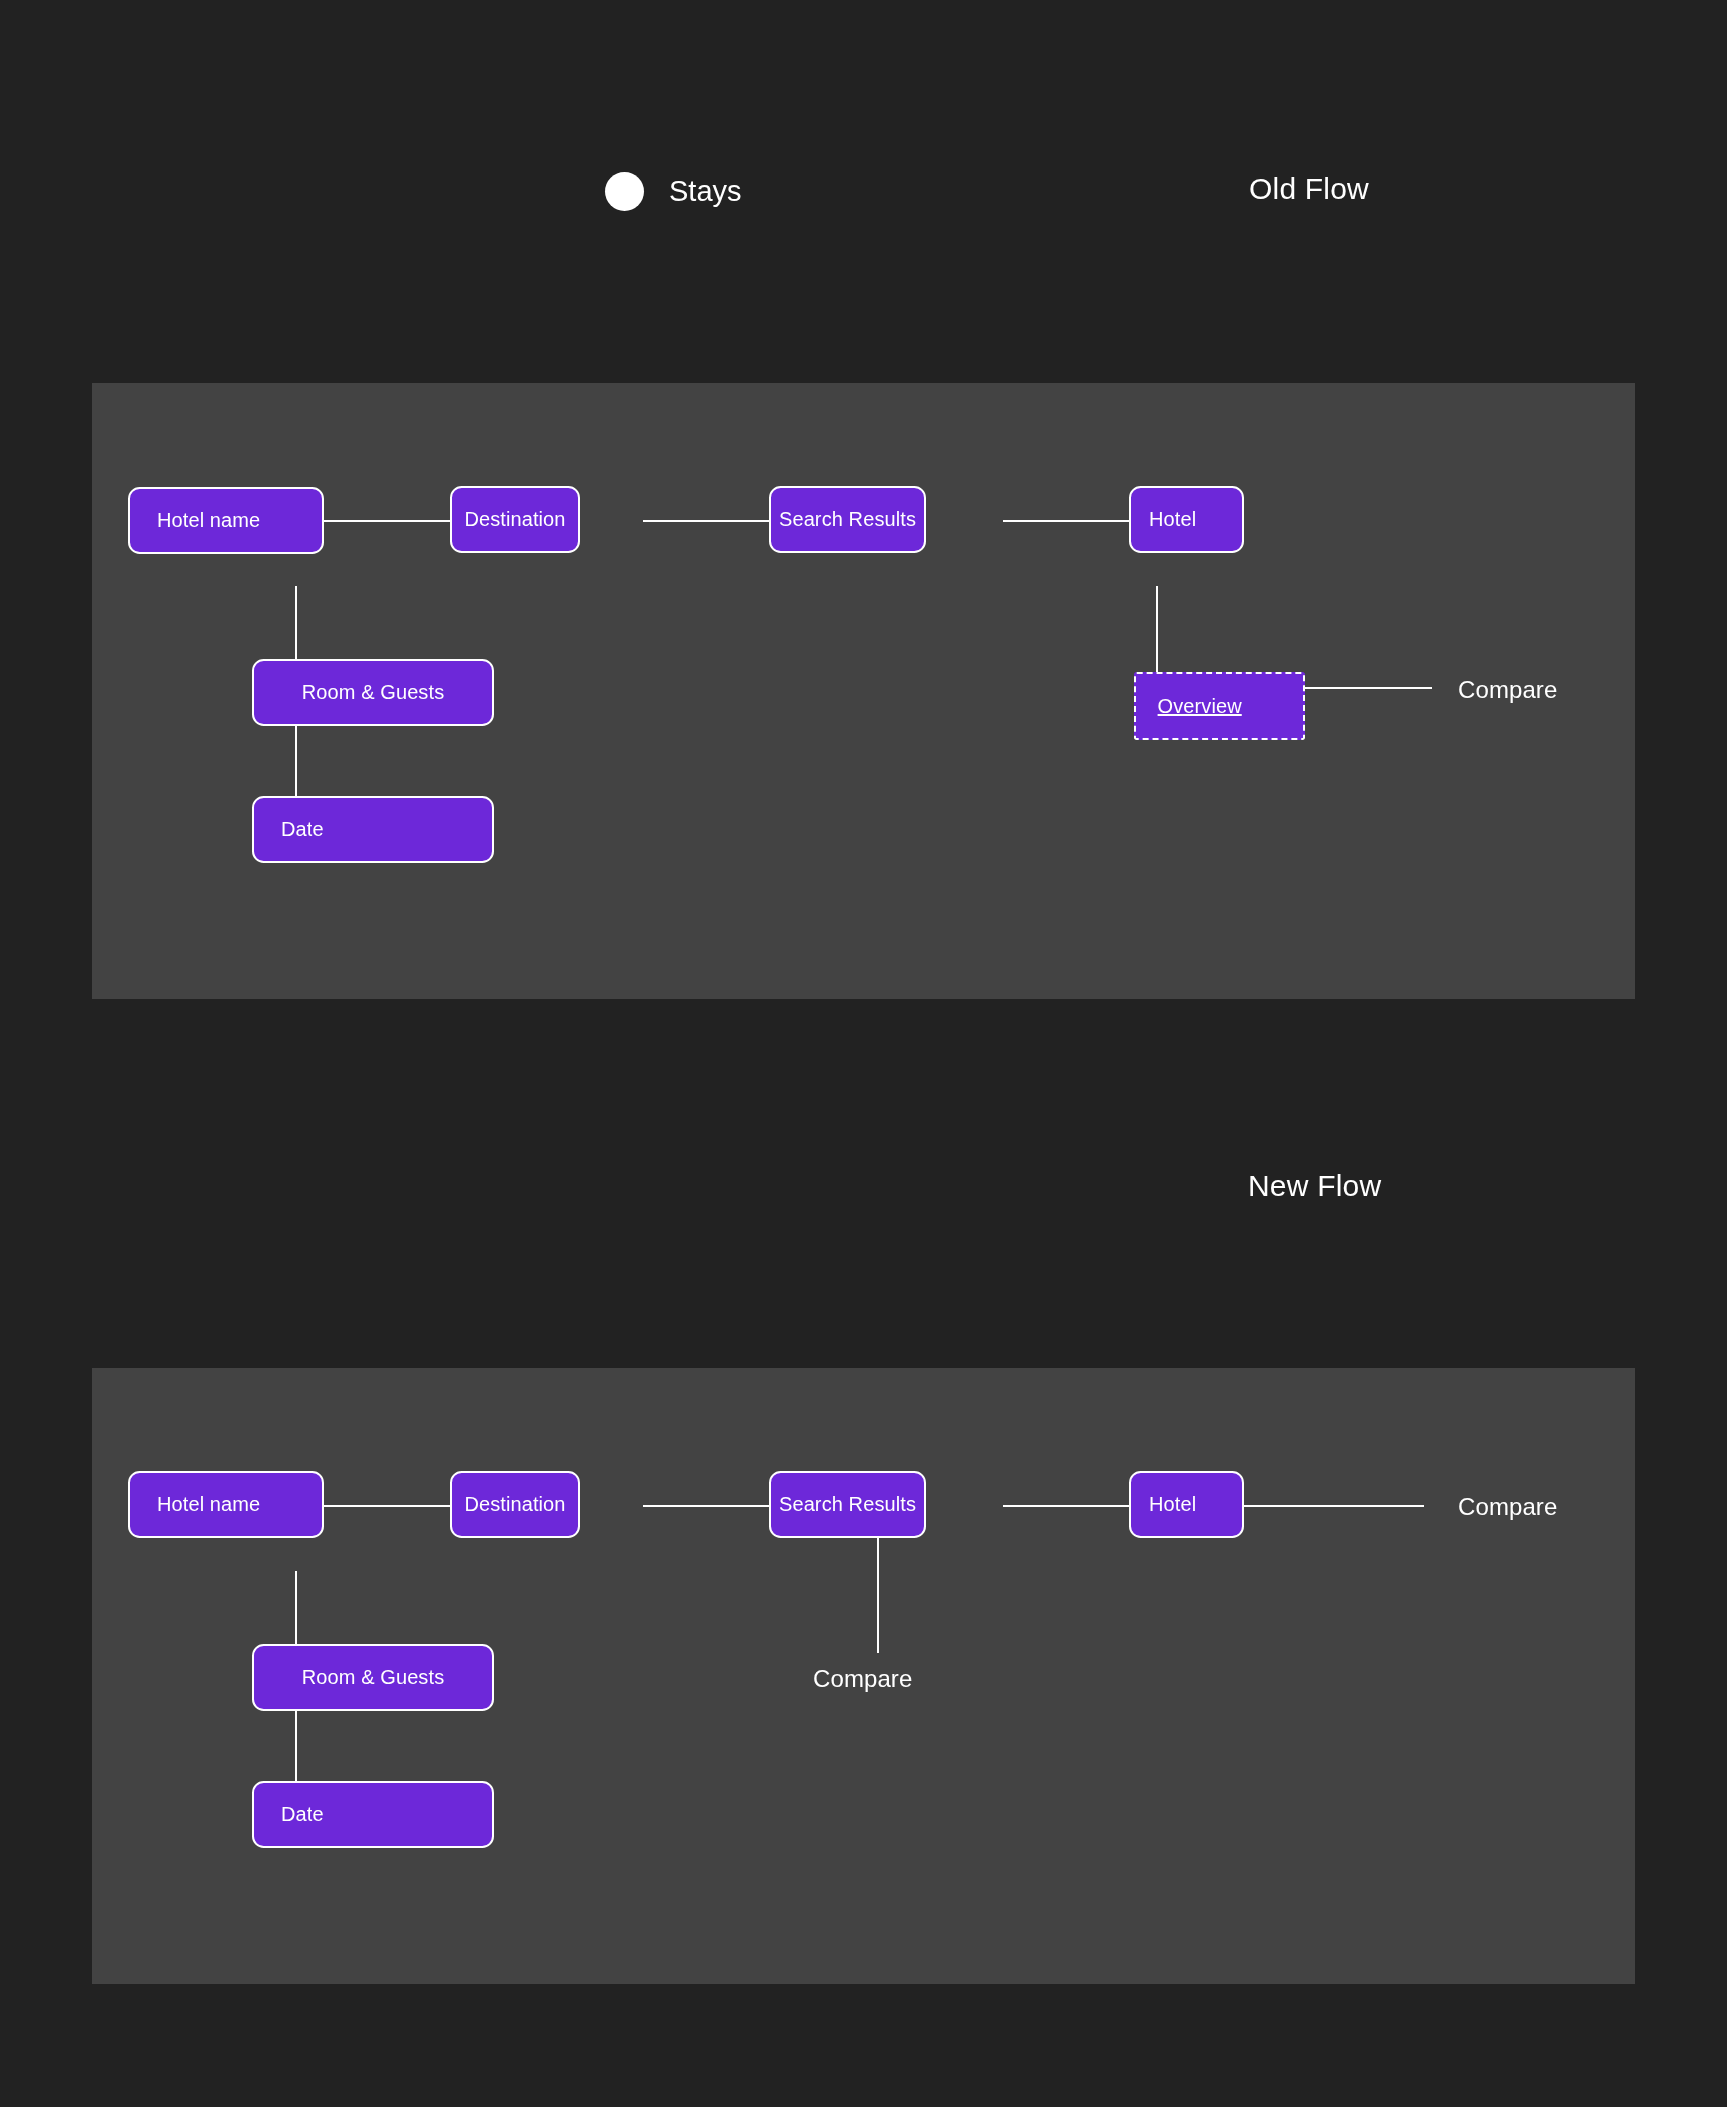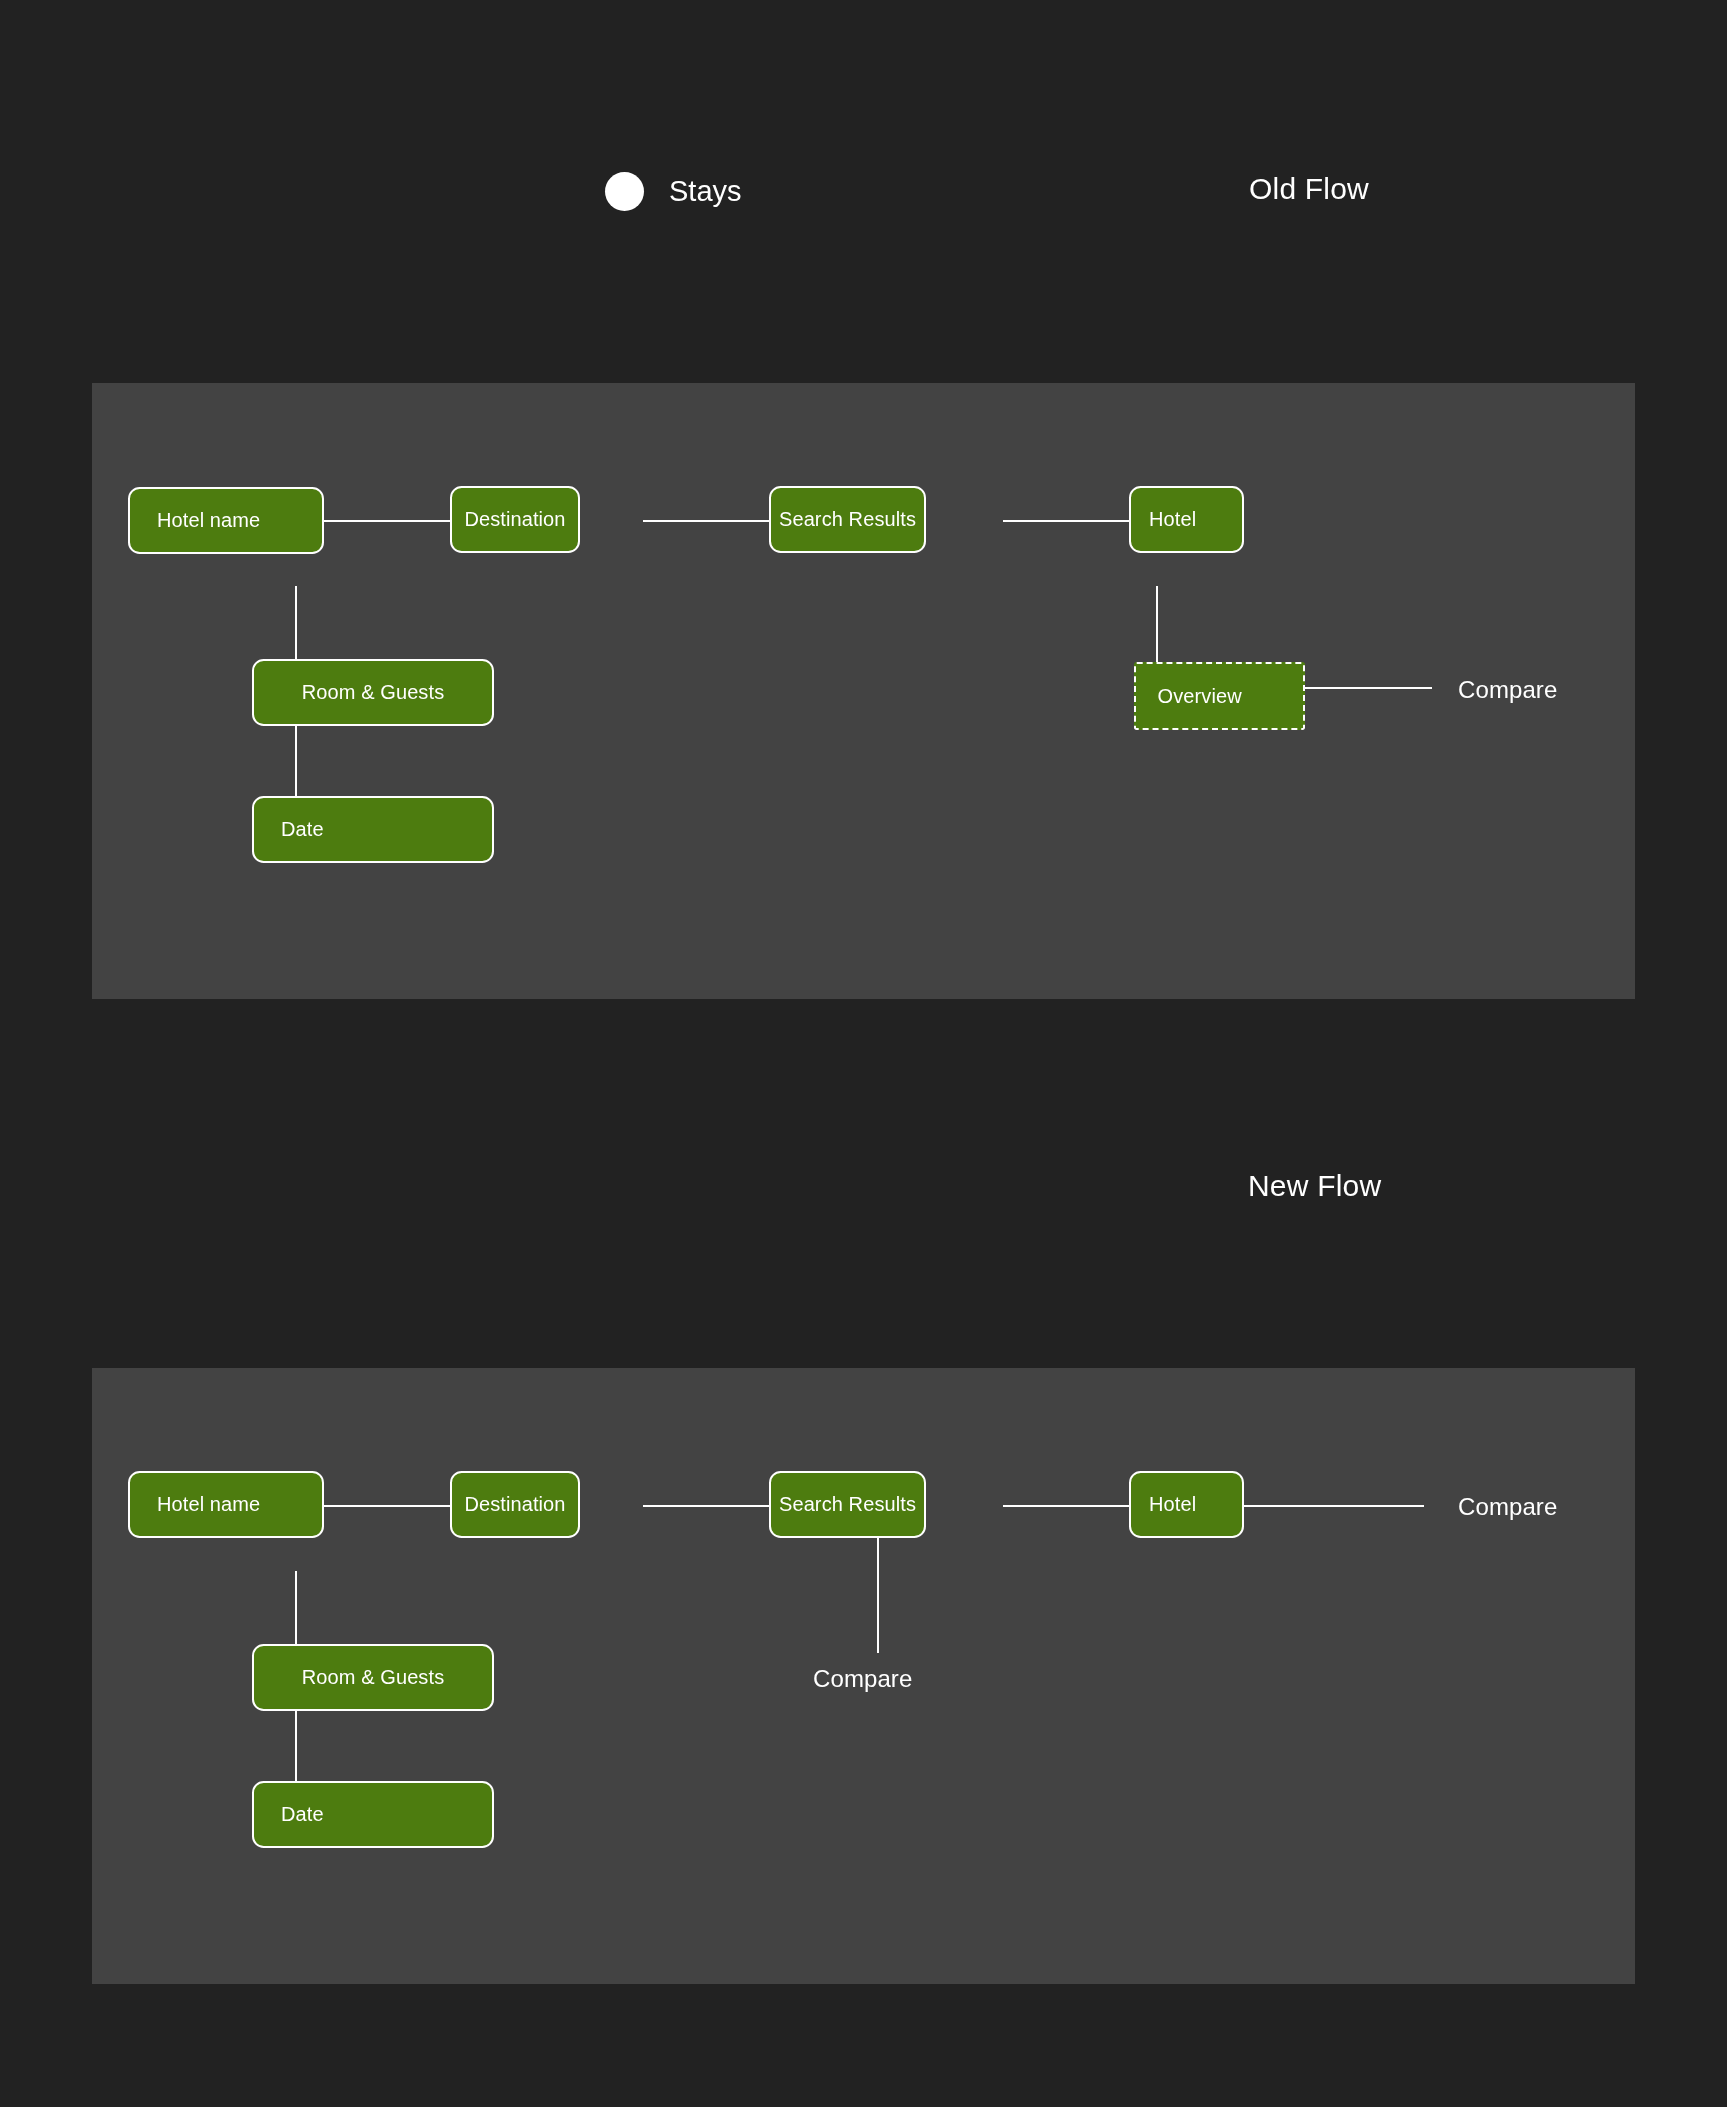--- a/index.html
+++ b/index.html
@@ -57,21 +57,21 @@
   }
   #old-flow-panel { top: 383px;  height: 616px; }
   #new-flow-panel { top: 1368px; height: 616px; }
 
   
   .node {
     position: absolute;
     box-sizing: border-box;
     border: 2.7px solid #ffffff;
     border-radius: 11.7px;
-    background: #4d7c0f;
+    background: #6d28d9;
     display: flex;
     align-items: center;
     color: #ffffff;
     font-size: 20px;
     letter-spacing: 0.1px;
     white-space: nowrap;
   }
   .node.pad-left { padding-left: 27px; justify-content: flex-start; }
   .node.centered { justify-content: center; text-align: center; }
   .node.dashed {
@@ -144,21 +144,21 @@
   </div>
 
   <div class="node centered" style="left:160px; top:276px; width:242px; height:67px;">
     <span>Room &amp; Guests</span>
   </div>
 
   <div class="node pad-left" style="left:160px; top:413px; width:242px; height:67px;">
     <span>Date</span>
   </div>
 
-  <div class="node dashed pad-left" style="left:1042px; top:279px; width:171px; height:68px; padding-left:21.6px;">
+  <div class="node dashed pad-left" style="left:1042px; top:289px; width:171px; height:68px; padding-left:21.6px;text-decoration:underline;">
     <span>Overview</span>
   </div>
 
   <div class="plain-label" style="left:1366px; top:293px;">Compare</div>
 </div>
 
 <div class="flow-panel" id="new-flow-panel">
 
   <div class="edge-h" style="left:229px; top:137px; width:130px;"></div>
   <div class="edge-h" style="left:551px; top:137px; width:128px;"></div>

